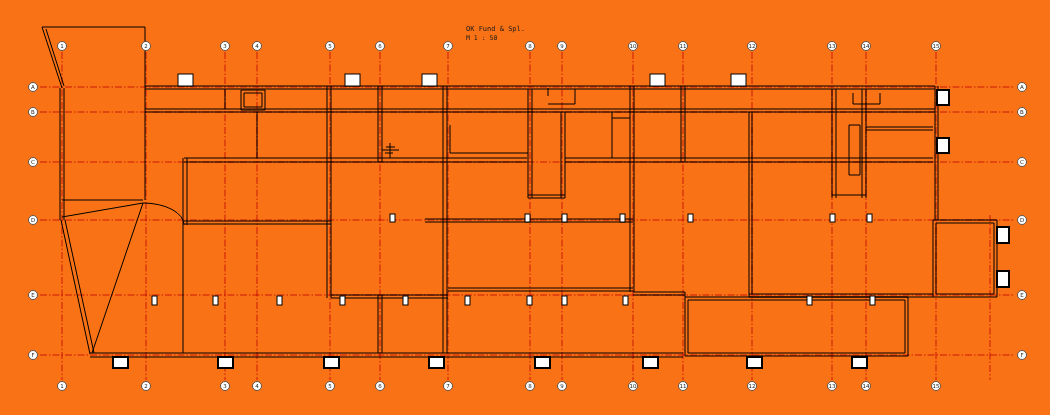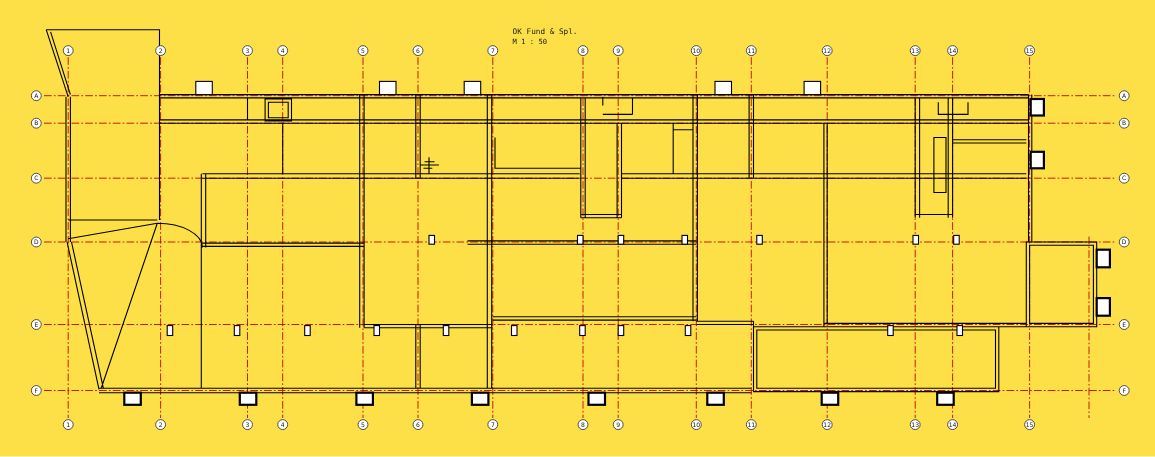--- a/index.html
+++ b/index.html
@@ -1,17 +1,17 @@
 <!DOCTYPE html>
 <html><head>
 <meta charset="utf-8">
 <style>
   html,body{margin:0;padding:0;background:#ffffff;}
   body{width:1050px;height:415px;overflow:hidden;font-family:"DejaVu Sans",sans-serif;}
-  #drawing-wrap{position:relative;width:1050px;height:415px;background:#fde047;}
+  #drawing-wrap{position:relative;width:1050px;height:415px;background:#f97316;}
   svg{display:block;}
   .title-text{font-family:"DejaVu Sans Mono","Liberation Mono",monospace;fill:#1a1a1a;}
   .bubble-label{font-family:"DejaVu Sans",sans-serif;fill:#1a1a1a;}
 </style>
 </head>
 <body>
 
 <div id="drawing-wrap">
   <svg id="plan-svg" width="1050" height="415" viewBox="0 0 1050 415" xmlns="http://www.w3.org/2000/svg">
 

